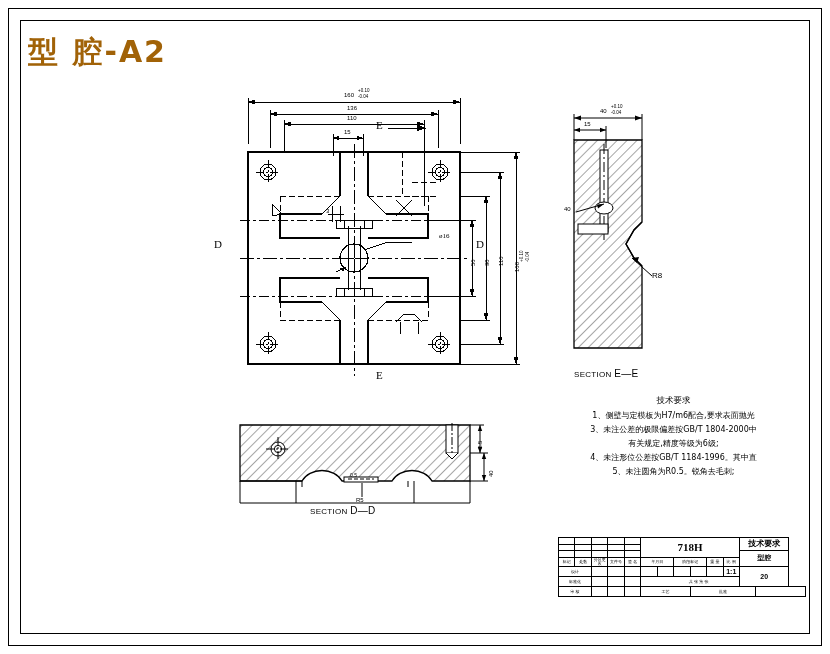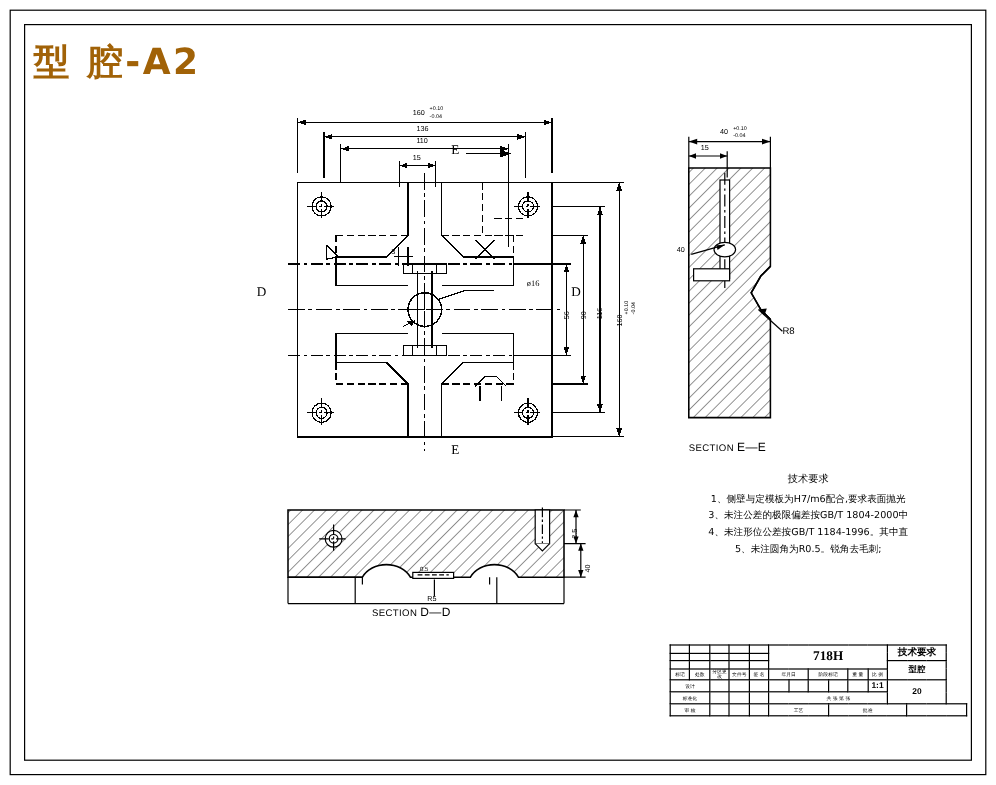--- a/index.html
+++ b/index.html
@@ -319,20 +319,21 @@
     <div class="seclbl" style="left:78px;top:90px;">
       <span>SECTION</span>
       <b>D—D</b>
     </div>
   </div>
 
   <div class="abs" id="notes">
     <div class="nh">技术要求</div>
     <div class="ni">1、侧壁与定模板为H7/m6配合,要求表面抛光</div>
     <div class="ni">3、未注公差的极限偏差按GB/T 1804-2000中</div>
+    <div class="ni">有关规定,精度等级为6级;</div>
     <div class="ni">4、未注形位公差按GB/T 1184-1996。其中直</div>
     <div class="ni">5、未注圆角为R0.5。锐角去毛刺;</div>
   </div>
 
   <div class="abs" id="tblock">
     <table>
       <tbody>
           <tr style="height:6px">
         <td></td>
         <td></td>

